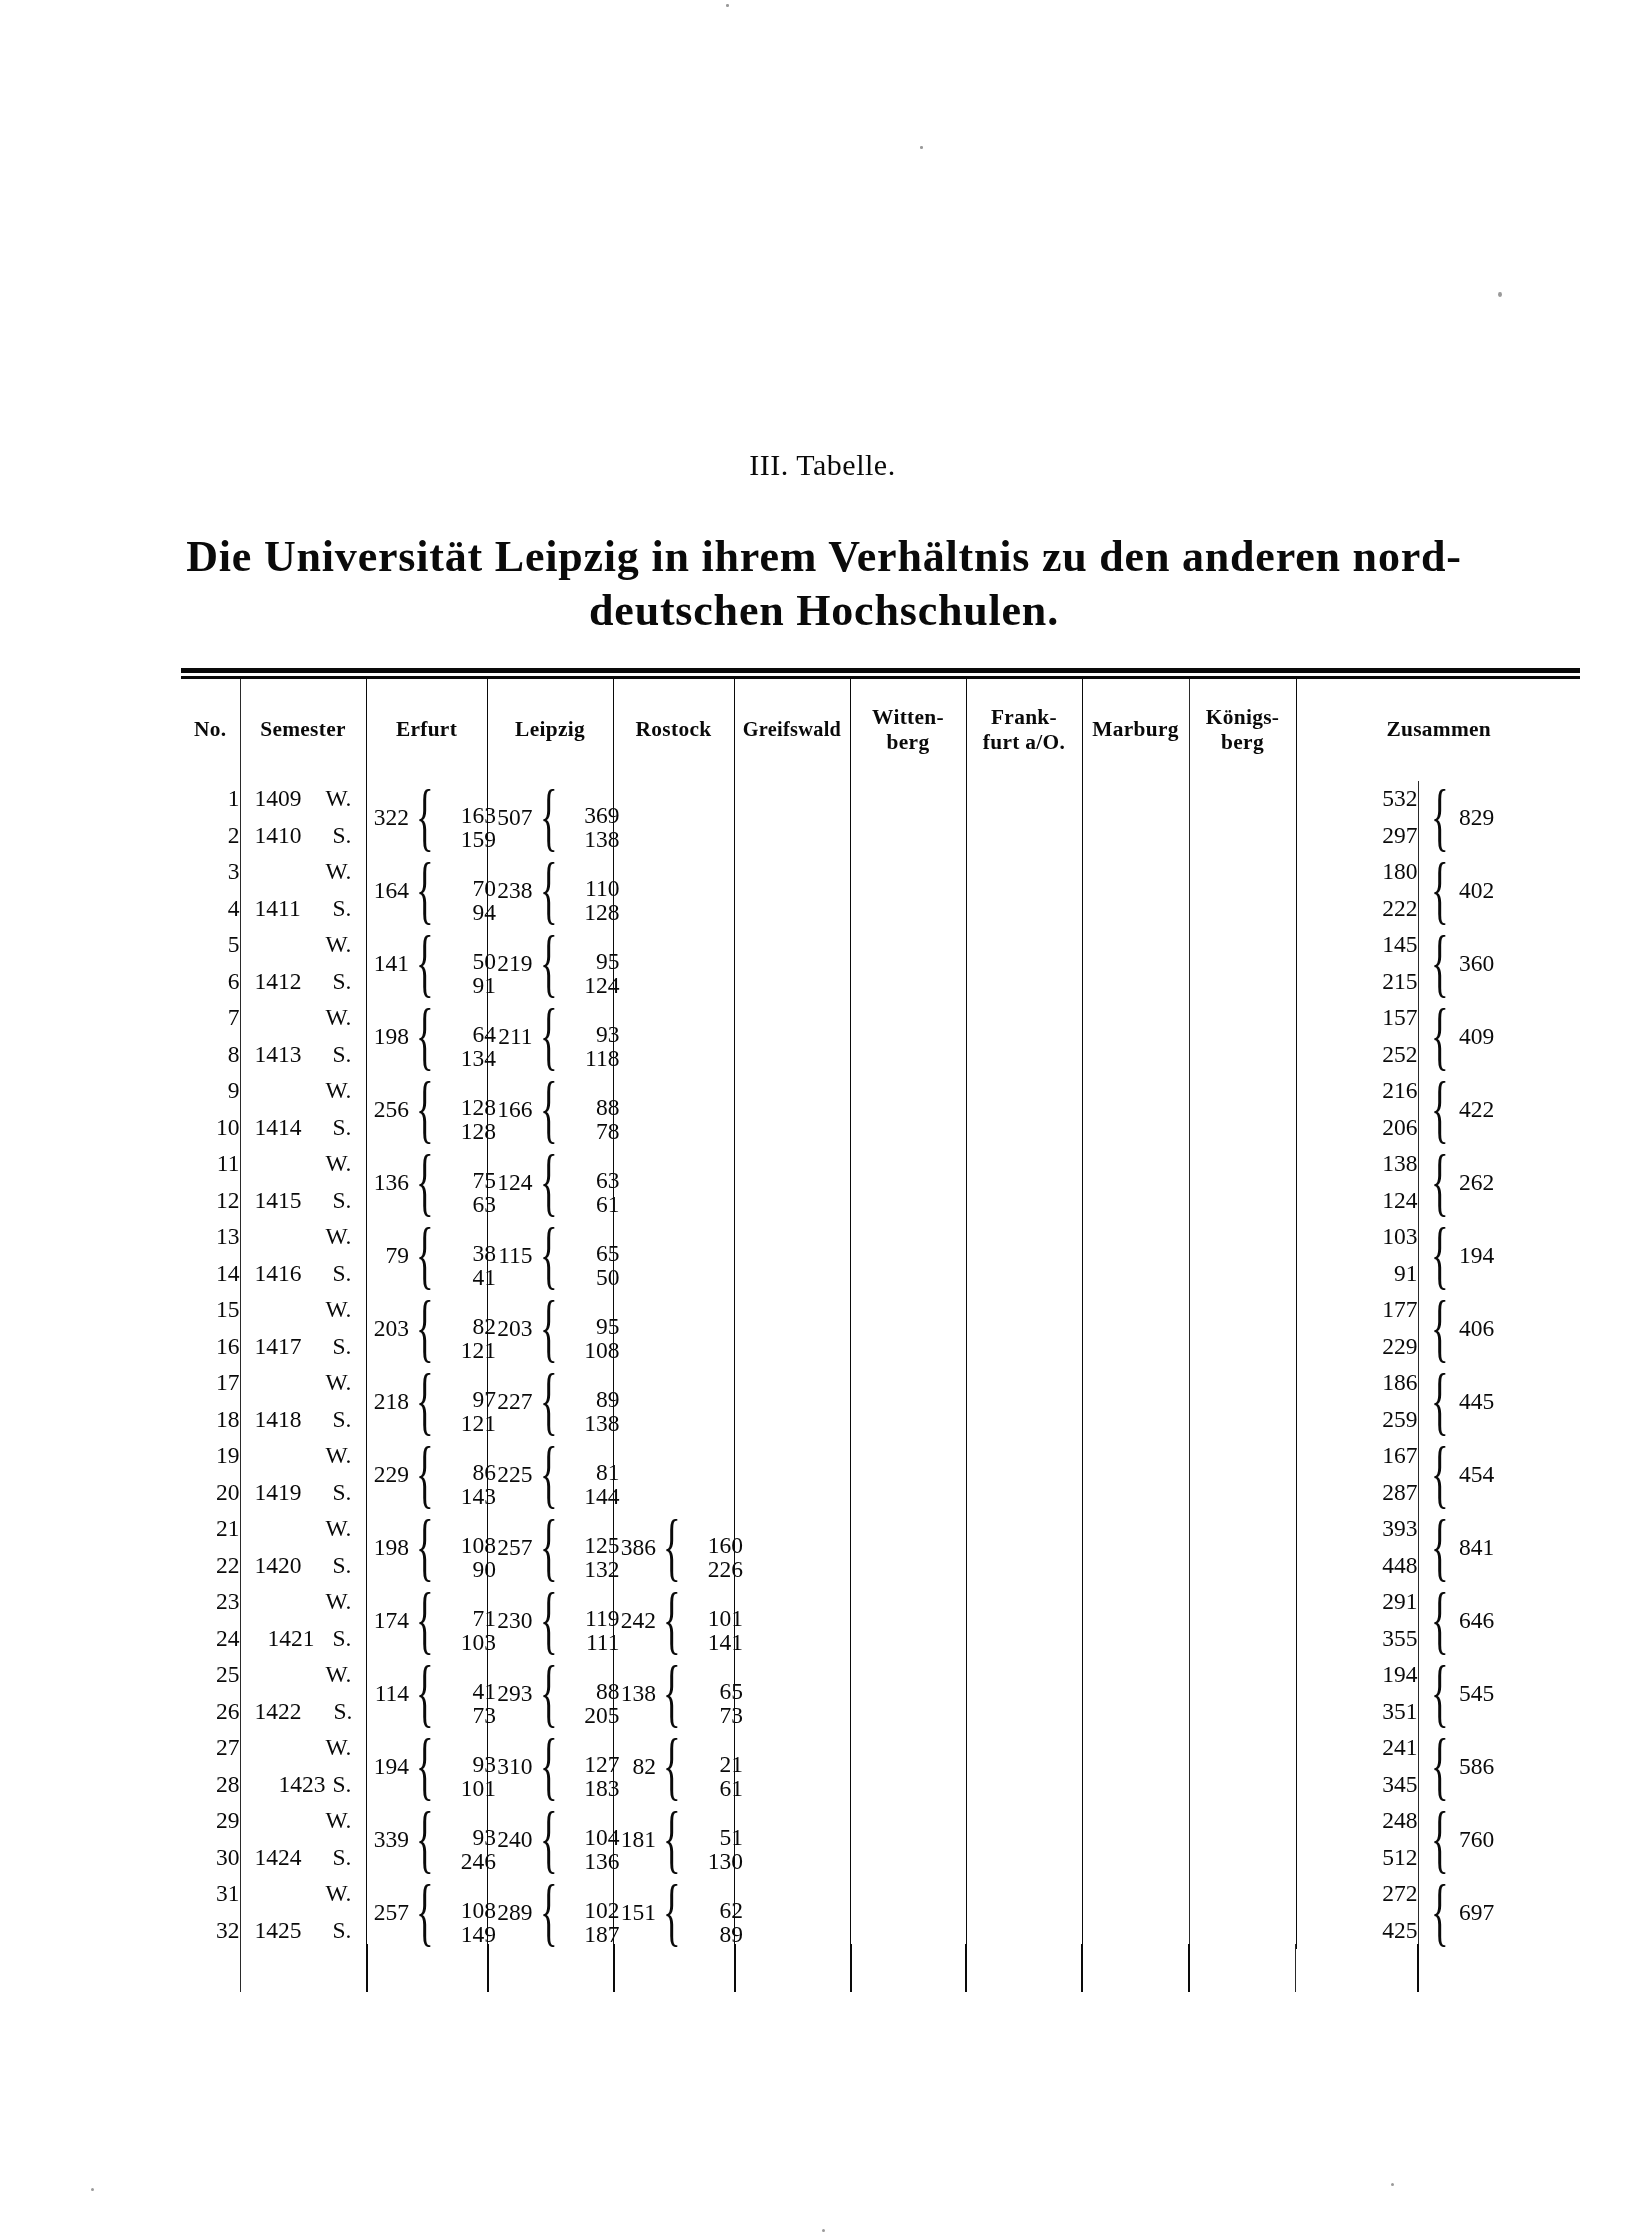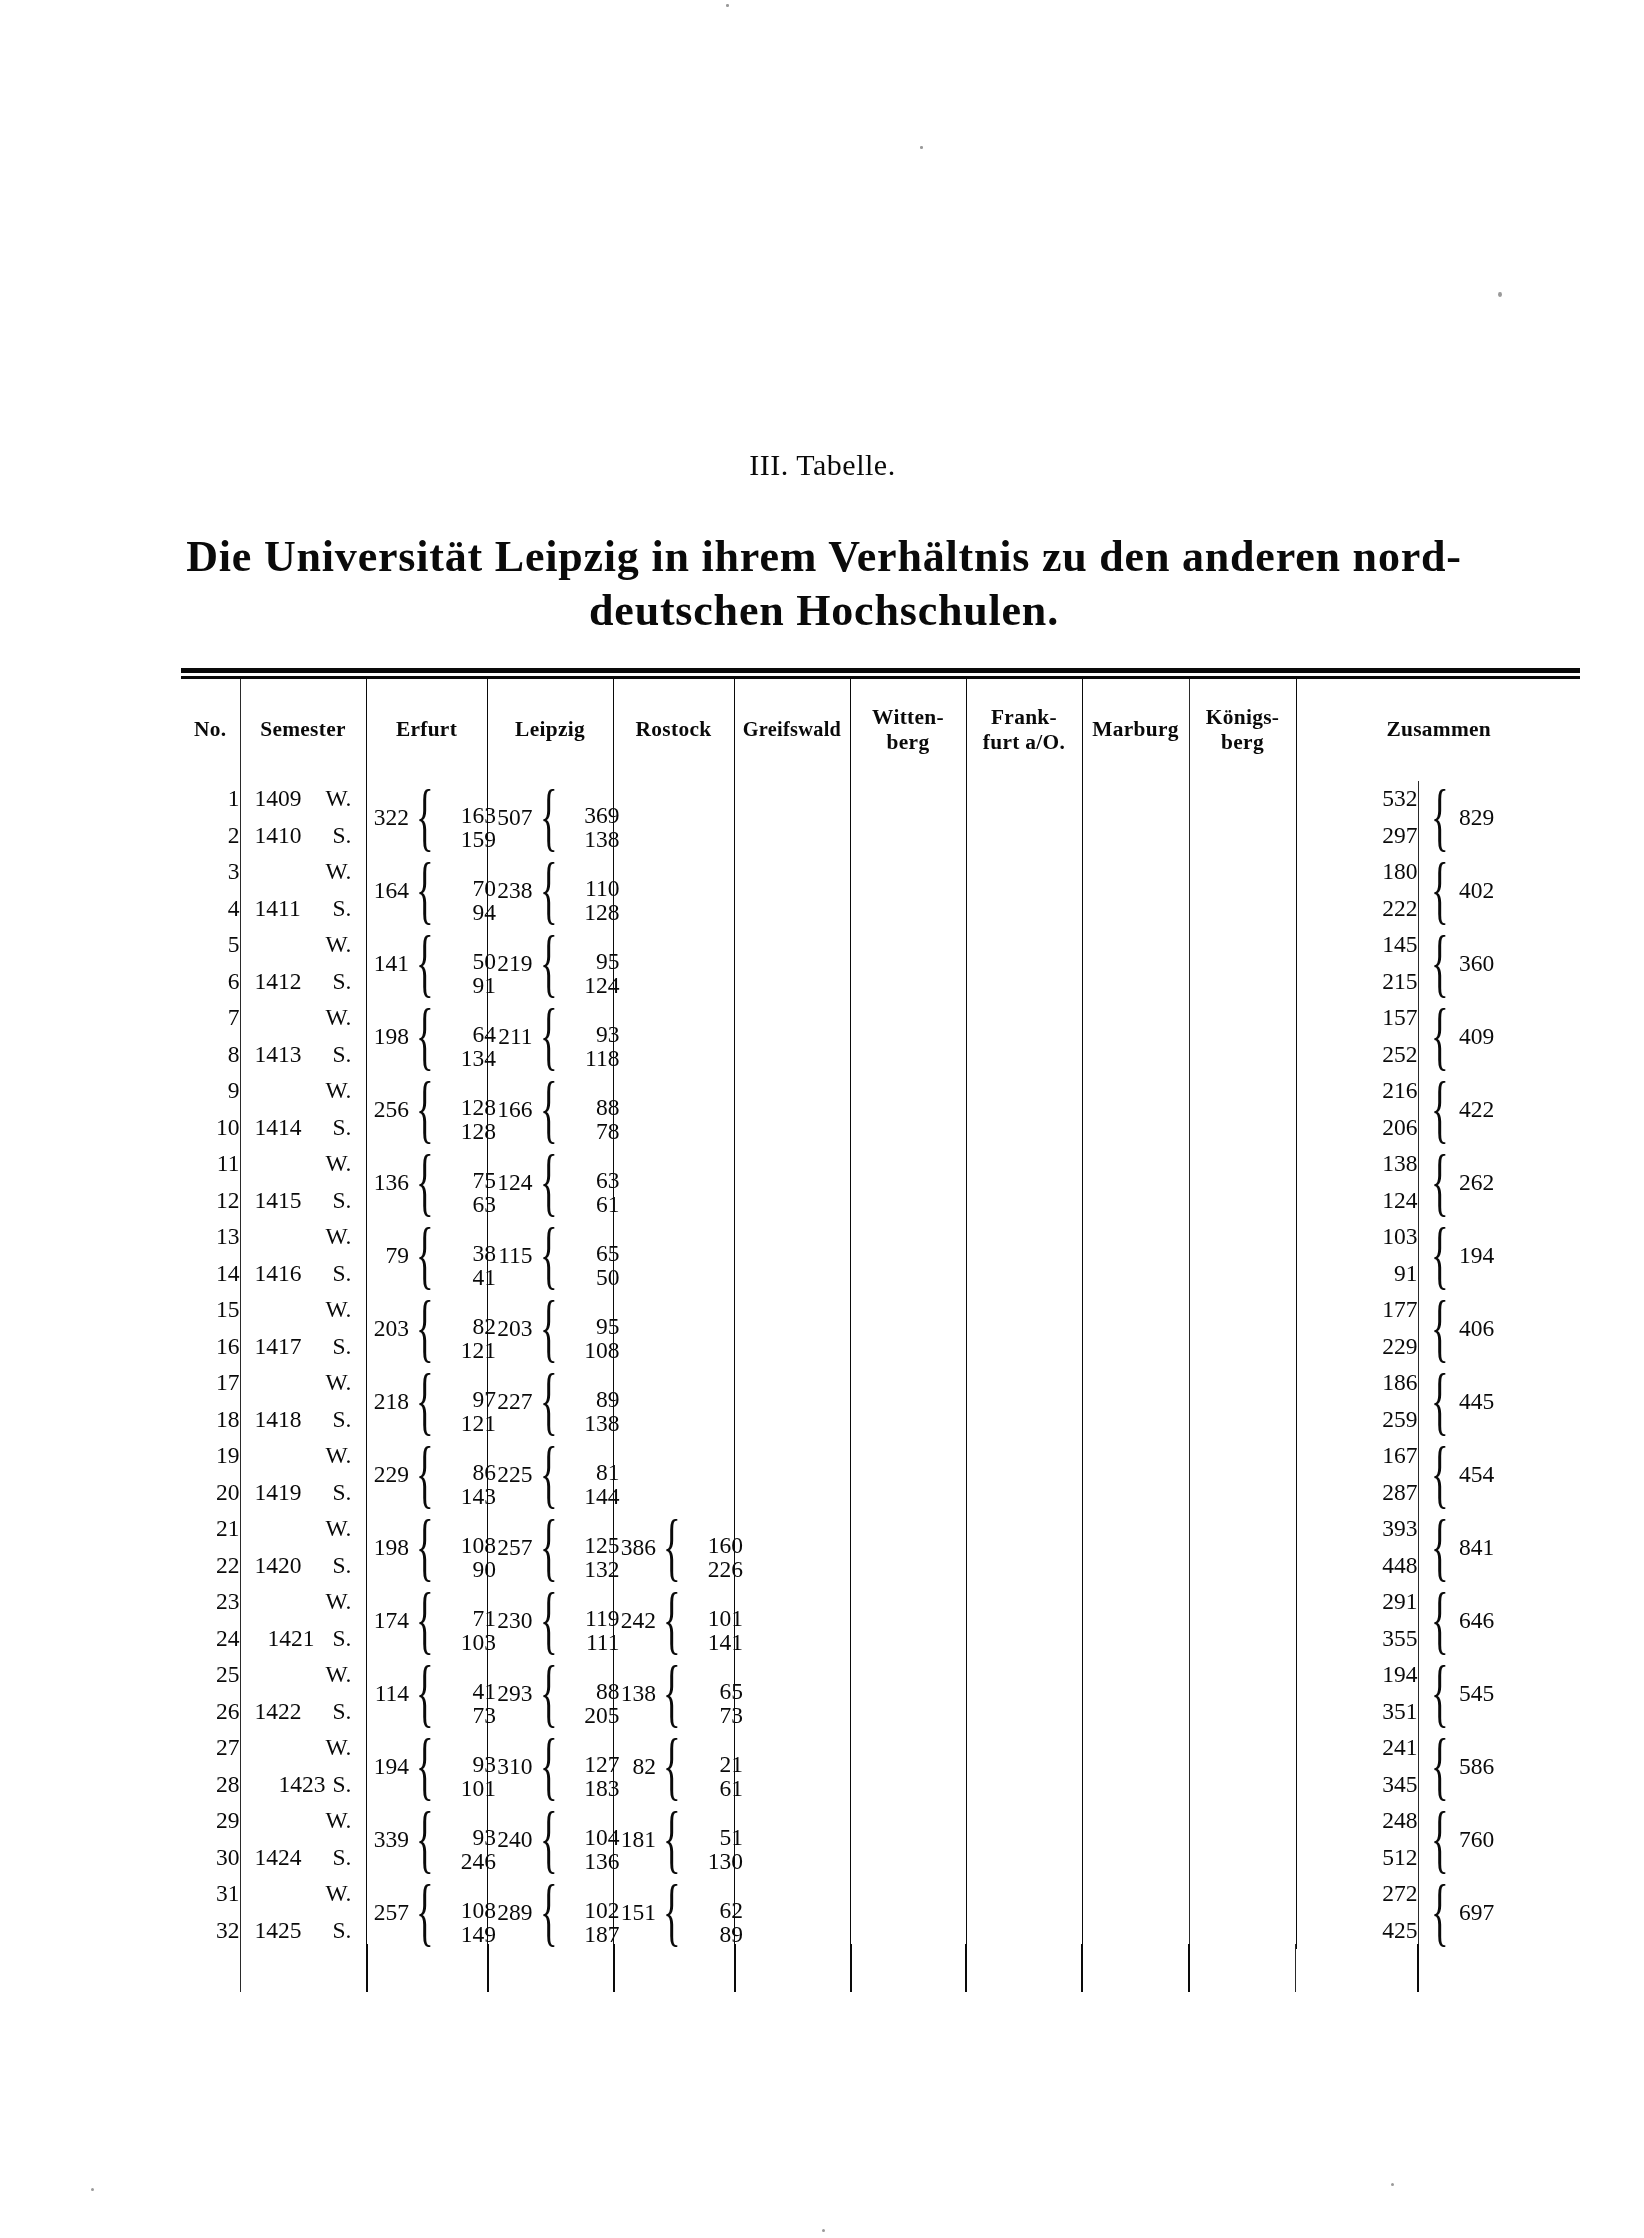--- a/index.html
+++ b/index.html
@@ -904,21 +904,21 @@
             <td class="grp-total vline-thin" rowspan="2">
               <div class="grp-total-inner">
                 <span class="brace">{</span>
                 <span class="tot">545</span>
               </div>
             </td>
           </tr>
           <tr>
             <td class="c-no">26</td>
             <td class="vline-thin">
-              <div style="display:flex;justify-content:space-between;padding:0 14px 0 14px;">
+              <div style="display:flex;padding:0 14px 0 14px;gap:32px;">
                 <span>1422</span>
                 <span>S.</span>
               </div>
             </td>
             <td class="c-sum vline">351</td>
           </tr>
           <tr>
             <td class="c-no">27</td>
             <td class="vline-thin">
               <div style="display:flex;justify-content:space-between;padding:0 14px 0 14px;">

